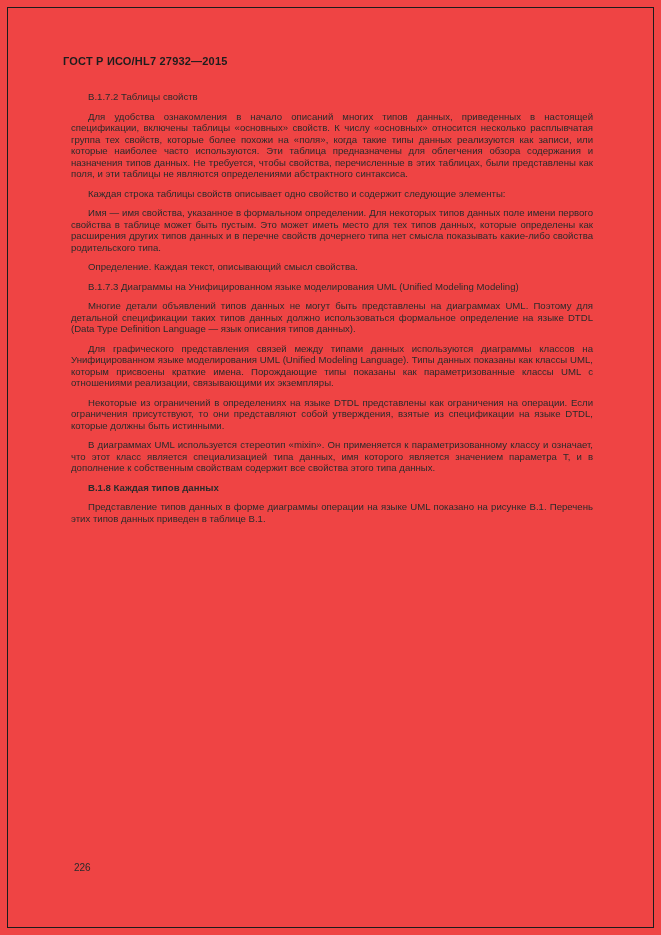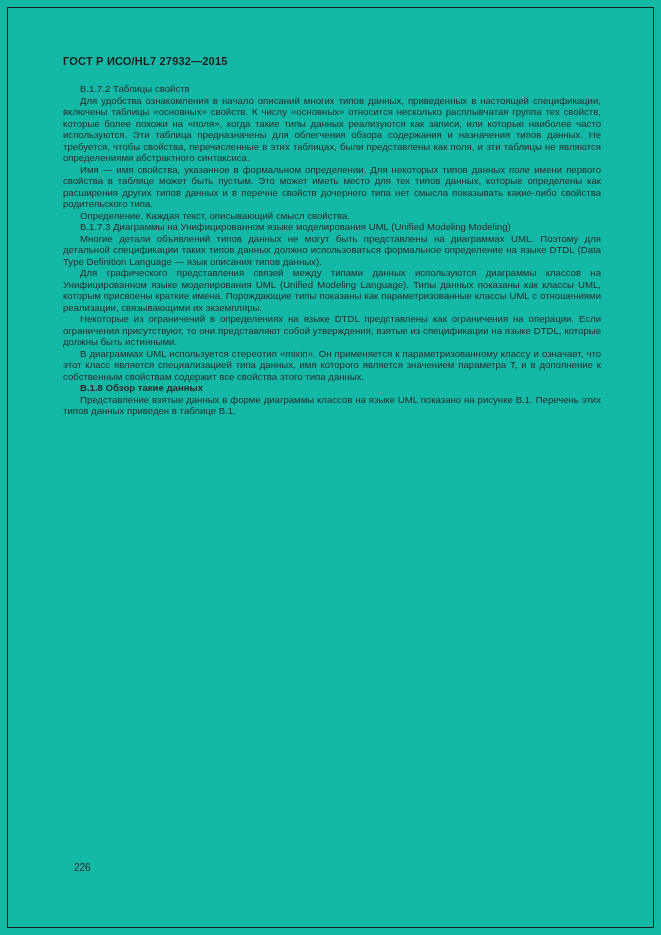--- a/index.html
+++ b/index.html
@@ -4,21 +4,21 @@
 <style>
   html, body {
     margin: 0;
     padding: 0;
     background: #ffffff;
   }
   .page {
     position: relative;
     width: 661px;
     height: 935px;
-    background: #14b8a6;
+    background: #ef4444;
     font-family: "Liberation Sans", sans-serif;
     overflow: hidden;
   }
   .page-border {
     position: absolute;
     left: 7px;
     top: 7px;
     right: 7px;
     bottom: 7px;
     border: 1px solid #1c1c1c;
@@ -37,21 +37,21 @@
     position: absolute;
     left: 63px;
     top: 83px;
     width: 538px;
     font-size: 9.6px;
     line-height: 11.5px;
     color: #2b2b2b;
     text-align: justify;
   }
   .para {
-    margin: 0;
+    margin: 8px;
     text-indent: 17px;
   }
   .para.bold {
     font-weight: bold;
   }
   .page-number {
     position: absolute;
     left: 74px;
     top: 862px;
     font-size: 10px;
@@ -62,25 +62,26 @@
 <body>
 
 <div class="page">
   <div class="page-border"></div>
 
   <div class="doc-header">ГОСТ Р ИСО/HL7 27932—2015</div>
 
   <div class="doc-body">
     <p class="para">В.1.7.2 Таблицы свойств</p>
     <p class="para">Для удобства ознакомления в начало описаний многих типов данных, приведенных в настоящей спецификации, включены таблицы «основных» свойств. К числу «основных» относится несколько расплывчатая группа тех свойств, которые более похожи на «поля», когда такие типы данных реализуются как записи, или которые наиболее часто используются. Эти таблица предназначены для облегчения обзора содержания и назначения типов данных. Не требуется, чтобы свойства, перечисленные в этих таблицах, были представлены как поля, и эти таблицы не являются определениями абстрактного синтаксиса.</p>
+    <p class="para">Каждая строка таблицы свойств описывает одно свойство и содержит следующие элементы:</p>
     <p class="para">Имя — имя свойства, указанное в формальном определении. Для некоторых типов данных поле имени первого свойства в таблице может быть пустым. Это может иметь место для тех типов данных, которые определены как расширения других типов данных и в перечне свойств дочернего типа нет смысла показывать какие-либо свойства родительского типа.</p>
     <p class="para">Определение.  Каждая текст, описывающий смысл свойства.</p>
     <p class="para">В.1.7.3 Диаграммы на Унифицированном языке моделирования UML (Unified Modeling Modeling)</p>
     <p class="para">Многие детали объявлений типов данных не могут быть представлены на диаграммах UML. Поэтому для детальной спецификации таких типов данных должно использоваться формальное определение на языке DTDL (Data Type Definition Language — язык описания типов данных).</p>
     <p class="para">Для графического представления связей между типами данных используются диаграммы классов на Унифицированном языке моделирования UML (Unified Modeling Language). Типы данных показаны как классы UML, которым присвоены краткие имена. Порождающие типы показаны как параметризованные классы UML с отношениями реализации, связывающими их экземпляры.</p>
     <p class="para">Некоторые из ограничений в определениях на языке DTDL представлены как ограничения на операции. Если ограничения присутствуют, то они представляют собой утверждения, взятые из спецификации на языке DTDL, которые должны быть истинными.</p>
     <p class="para">В диаграммах UML используется стереотип «mixin». Он применяется к параметризованному классу и означает, что этот класс является специализацией типа данных, имя которого является значением параметра Т, и в дополнение к собственным свойствам содержит все свойства этого типа данных.</p>
-    <p class="para bold">В.1.8 Обзор такие данных</p>
-    <p class="para">Представление взятые данных в форме диаграммы классов на языке UML показано на рисунке В.1. Перечень этих типов данных приведен в таблице В.1.</p>
+    <p class="para bold">В.1.8 Каждая типов данных</p>
+    <p class="para">Представление типов данных в форме диаграммы операции на языке UML показано на рисунке В.1. Перечень этих типов данных приведен в таблице В.1.</p>
   </div>
 
   <div class="page-number">226</div>
 </div>
 
 </body></html>

